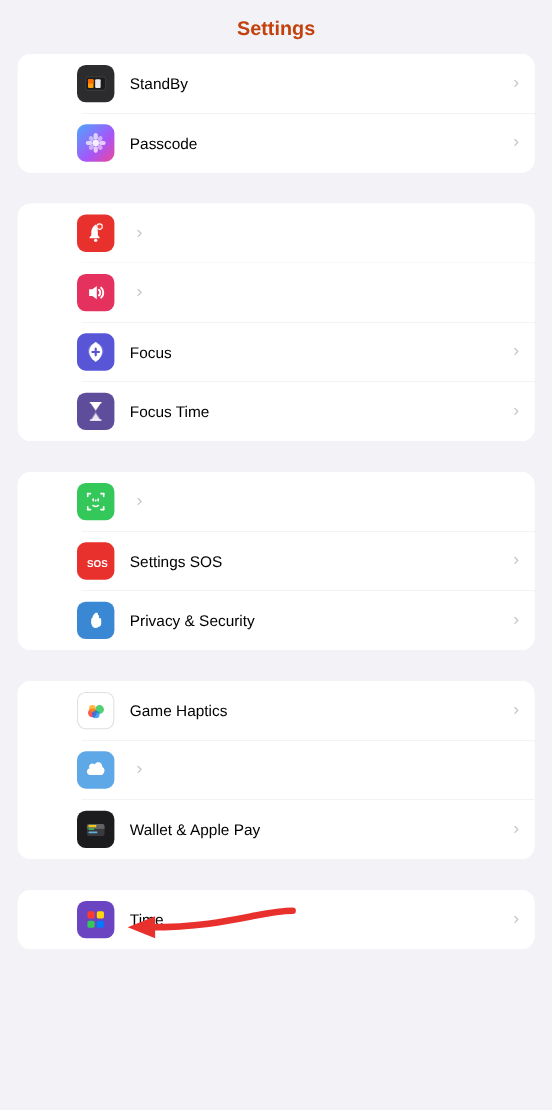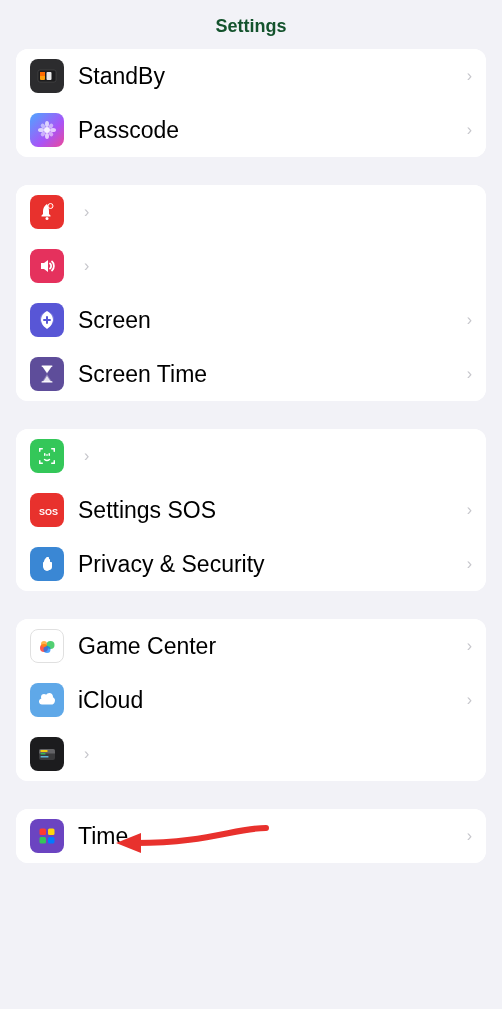--- a/index.html
+++ b/index.html
@@ -19,21 +19,21 @@
 
     .page-header {
       text-align: center;
       padding: 16px 0 12px;
       background: #f2f2f7;
     }
 
     .page-title {
       font-size: 18px;
       font-weight: 700;
-      color: #14532d;
+      color: #c2410c;
     }
 
     .settings-group {
       background: #fff;
       border-radius: 12px;
       margin: 0 16px 28px;
       overflow: hidden;
     }
 
     .settings-row {
@@ -59,30 +59,31 @@
     .icon-wrap {
       width: 34px;
       height: 34px;
       border-radius: 8px;
       margin-right: 14px;
       flex-shrink: 0;
       display: flex;
       align-items: center;
       justify-content: center;
       overflow: hidden;
+      margin-left: 40px;
     }
 
     .icon-wrap svg {
       width: 22px;
       height: 22px;
     }
 
     .row-label {
       flex: 1;
-      font-size: 23px;
+      font-size: 14px;
       color: #000;
     }
 
     .chevron {
       color: #c7c7cc;
       font-size: 16px;
       margin-left: 6px;
     }
 
     
@@ -159,36 +160,36 @@
 
   <div class="settings-row">
     <div class="icon-wrap" style="background:#5856d6;">
       <svg viewBox="0 0 22 22" fill="white" xmlns="http://www.w3.org/2000/svg">
         <path d="M11 3 C7 3 4 6 4 10 C4 14.4 7.5 17.5 11 19 C14.5 17.5 18 14.4 18 10 C18 6 15 3 11 3Z" fill="white" fill-opacity="0.2" stroke="white" stroke-width="0"></path>
         <path fill-rule="evenodd" d="M11 2C11 2 5 5 5 11C5 11 5.5 15 8 17.5L11 20L14 17.5C16.5 15 17 11 17 11C17 5 11 2 11 2Z" fill="white"></path>
         <path d="M11 8 L11 14 M8 11 L14 11" stroke="#5856d6" stroke-width="2" stroke-linecap="round"></path>
         <circle cx="11" cy="8" r="0" fill="#5856d6"></circle>
       </svg>
     </div>
-    <span class="row-label">Screen</span>
+    <span class="row-label">Focus</span>
     <span class="chevron">›</span>
   </div>
 
   <div class="settings-row">
     <div class="icon-wrap" style="background:#5e4d9a;">
       <svg viewBox="0 0 22 22" fill="white" xmlns="http://www.w3.org/2000/svg">
 
         <path d="M6 3 H16 L11 11 L16 19 H6 L11 11 Z" fill="white" opacity="0.3"></path>
         <path d="M6 3 H16 L11 10 L6 3Z" fill="white"></path>
         <path d="M7 19 H15 L11 13 Z" fill="white" opacity="0.8"></path>
         <rect x="5.5" y="2.5" width="11" height="1.2" rx="0.6" fill="white"></rect>
         <rect x="5.5" y="18.3" width="11" height="1.2" rx="0.6" fill="white"></rect>
       </svg>
     </div>
-    <span class="row-label">Screen Time</span>
+    <span class="row-label">Focus Time</span>
     <span class="chevron">›</span>
   </div>
 
 </div>
 
 <div class="settings-group">
 
   <div class="settings-row">
     <div class="icon-wrap" style="background:#34c759;">
       <svg viewBox="0 0 22 22" fill="none" xmlns="http://www.w3.org/2000/svg">
@@ -247,47 +248,47 @@
   <div class="settings-row">
     <div class="icon-wrap" style="background:#fff; border:1px solid #e0e0e0;">
 
       <svg viewBox="0 0 22 22" fill="none" xmlns="http://www.w3.org/2000/svg">
         <circle cx="8" cy="13" r="4" fill="#ff3b30" opacity="0.85"></circle>
         <circle cx="14.5" cy="10" r="4" fill="#34c759" opacity="0.85"></circle>
         <circle cx="11" cy="14.5" r="3.5" fill="#007aff" opacity="0.7"></circle>
         <circle cx="8" cy="9" r="3" fill="#ff9500" opacity="0.7"></circle>
       </svg>
     </div>
-    <span class="row-label">Game Center</span>
+    <span class="row-label">Game Haptics</span>
     <span class="chevron">›</span>
   </div>
 
   <div class="settings-row">
     <div class="icon-wrap" style="background:#5fa8e8;">
       <svg viewBox="0 0 22 22" fill="white" xmlns="http://www.w3.org/2000/svg">
         <path d="M16.5 15.5 H6 C4.3 15.5 3 14.2 3 12.5 C3 11 4 9.8 5.4 9.5 C5.1 9 5 8.5 5 8 C5 6.3 6.3 5 8 5 C8.8 5 9.6 5.3 10.2 5.8 C10.8 4.7 12 4 13.3 4 C15.3 4 17 5.7 17 7.7 C17 7.9 17 8.1 16.9 8.3 C18.1 8.8 19 10 19 11.3 C19 13.6 17.4 15.5 16.5 15.5Z"></path>
       </svg>
     </div>
-    <span class="row-label">iCloud</span>
     <span class="chevron">›</span>
   </div>
 
   <div class="settings-row">
     <div class="icon-wrap" style="background:#1c1c1e;">
       <svg viewBox="0 0 22 22" fill="none" xmlns="http://www.w3.org/2000/svg">
 
         <rect x="3" y="6" width="16" height="11" rx="2" fill="#3a3a3c"></rect>
         <rect x="3" y="6" width="16" height="4" rx="2" fill="#636366"></rect>
         <rect x="3" y="8.5" width="16" height="2" fill="#636366"></rect>
 
         <rect x="4.5" y="7" width="7" height="2" rx="0.5" fill="#ffd60a" opacity="0.9"></rect>
         <rect x="4.5" y="10" width="5" height="1.5" rx="0.5" fill="#30d158" opacity="0.8"></rect>
         <rect x="4.5" y="13" width="8" height="1.5" rx="0.5" fill="#64d2ff" opacity="0.8"></rect>
       </svg>
     </div>
+    <span class="row-label">Wallet &amp; Apple Pay</span>
     <span class="chevron">›</span>
   </div>
 
 </div>
 
 <div class="settings-group" style="position:relative;">
 
   <div class="settings-row">
     <div class="icon-wrap" style="background:#6b44c1;">
       <svg viewBox="0 0 22 22" fill="none" xmlns="http://www.w3.org/2000/svg">

